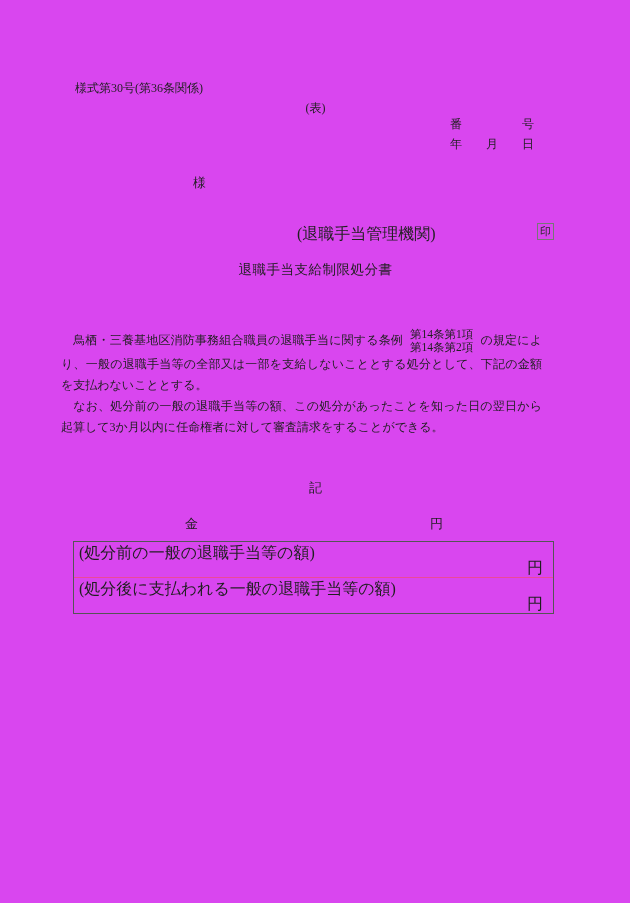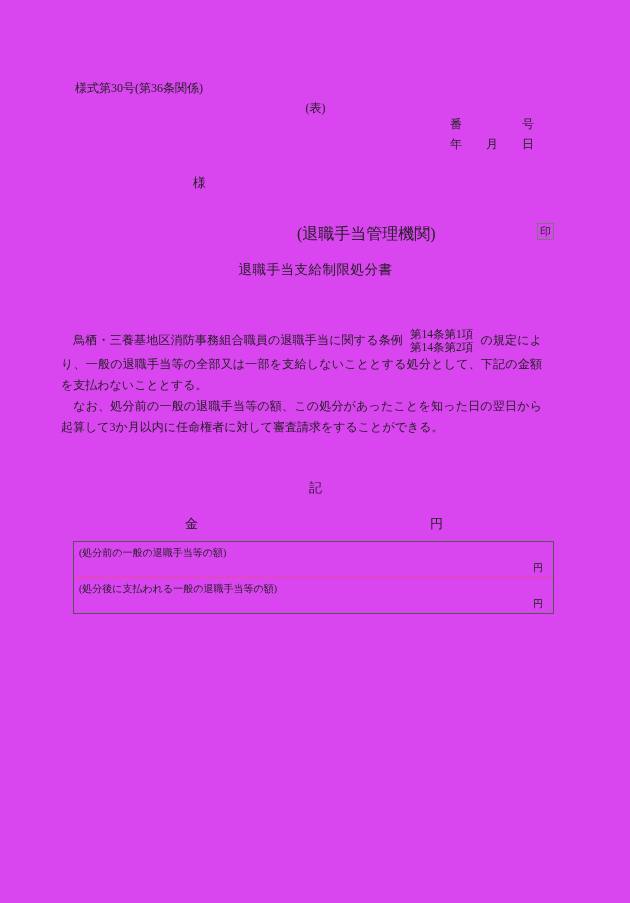--- a/index.html
+++ b/index.html
@@ -56,21 +56,21 @@
 
   .ki-label { left: 75px; top: 479px; width: 481px; text-align: center; font-size: 13px; }
 
   .amount-line { left: 75px; top: 515px; width: 481px; font-size: 13px; }
   .amount-prefix { position: absolute; left: 110px; top: 0; }
   .amount-suffix { position: absolute; left: 355px; top: 0; }
 
   .money-table {
     left: 73px; top: 541px; width: 481px;
     border: 1px solid #555;
-    font-size: 10px;
+    font-size: 16px;
   }
   .trow { padding: 3px 5px 2px 5px; }
   .trow + .trow { border-top: 1px solid #ec4899; }
   .trow-label { line-height: 15px; text-align: left; }
   .trow-unit { line-height: 15px; text-align: right; padding-right: 5px; }
 </style>
 </head>
 <body>
 
 <div class="page">

